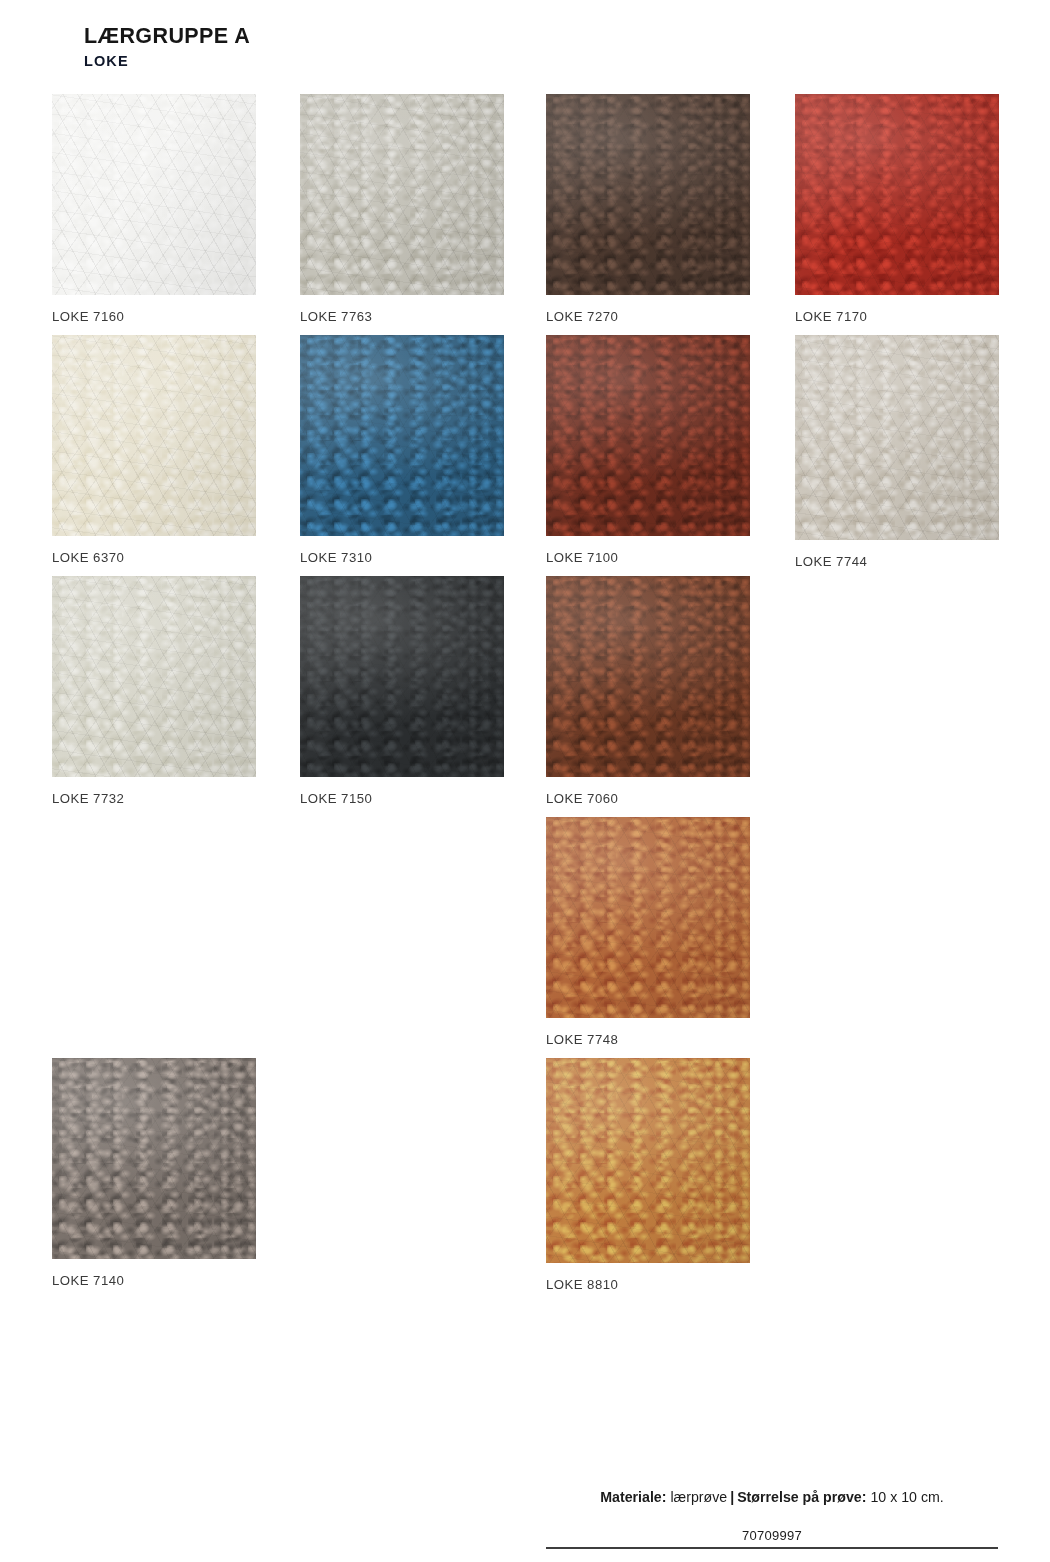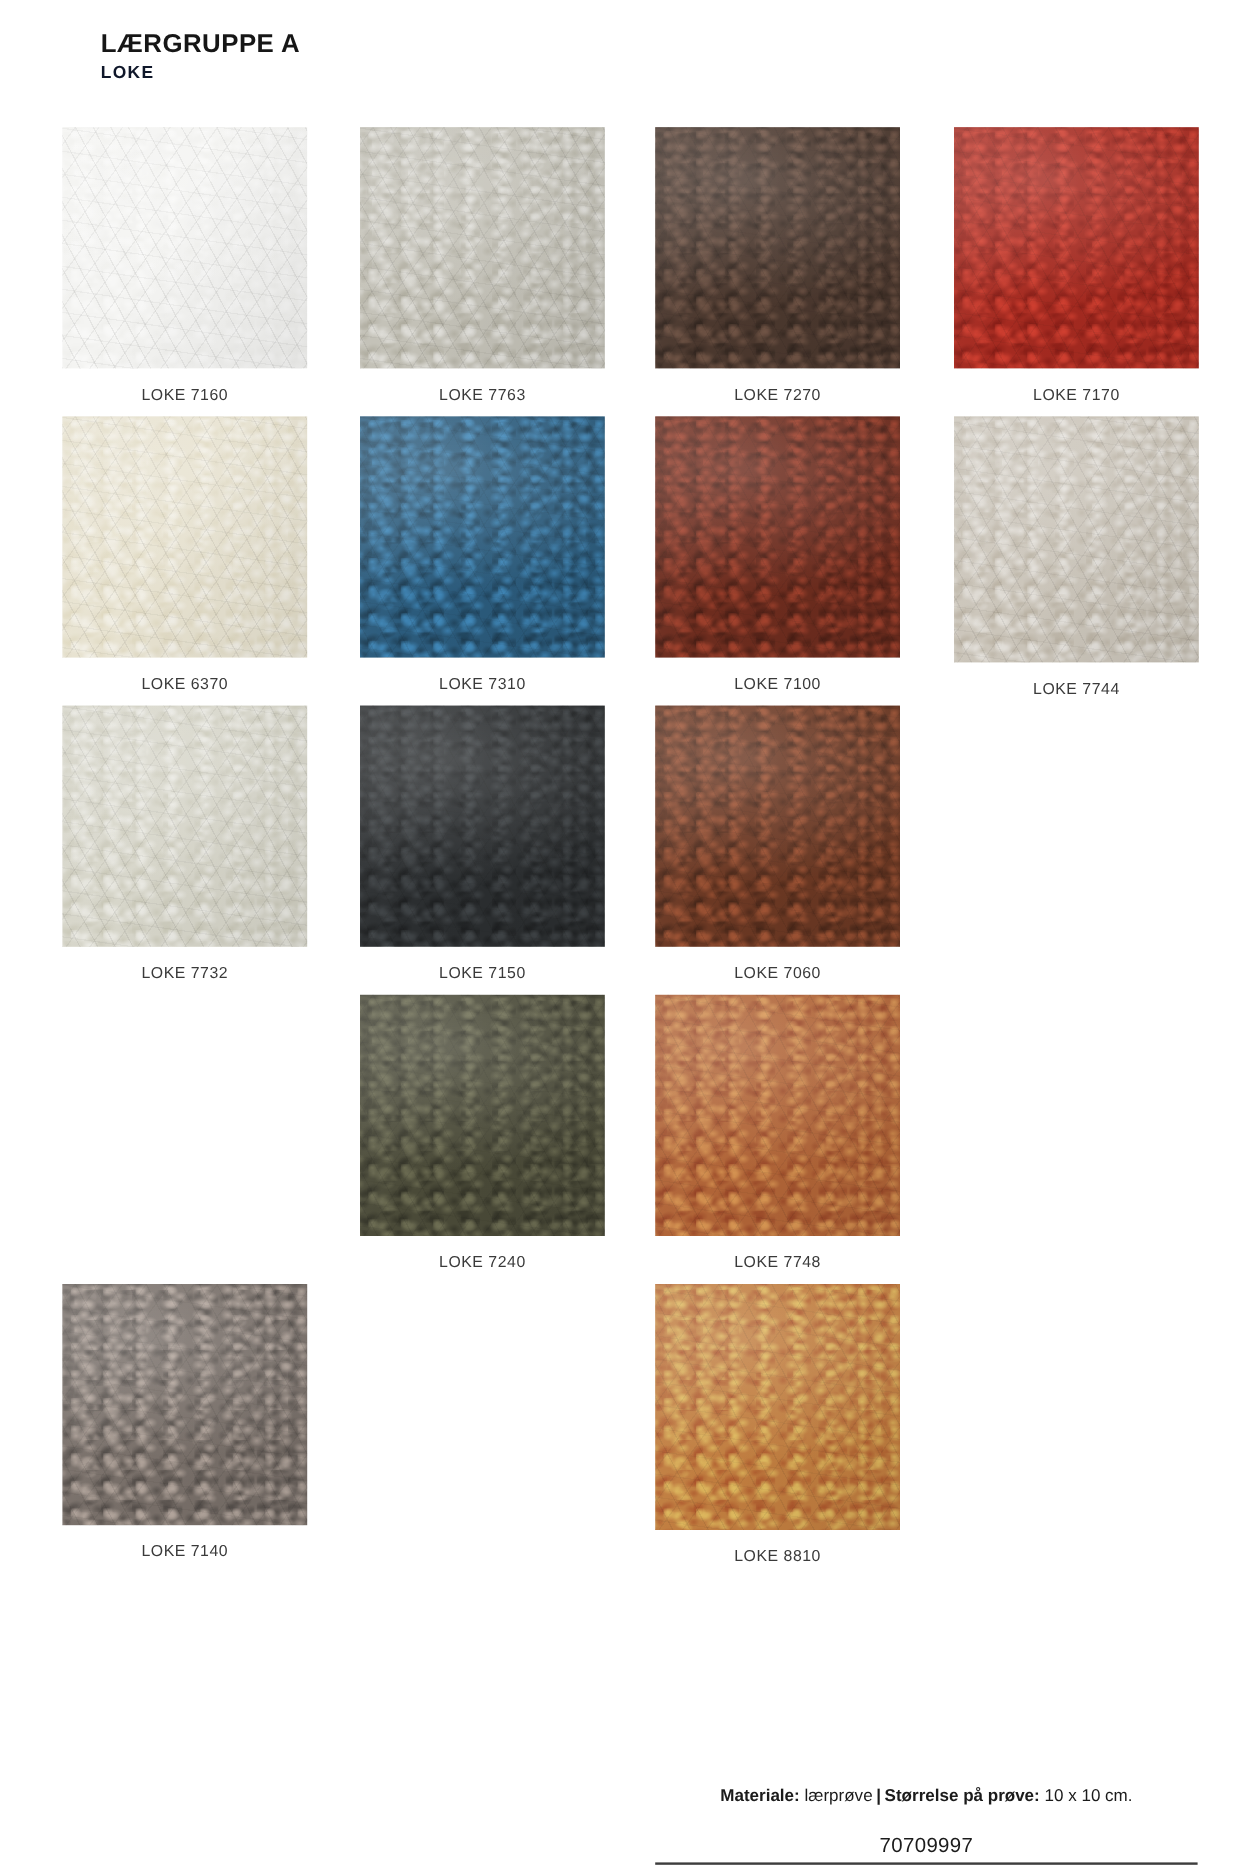--- a/index.html
+++ b/index.html
@@ -51,23 +51,22 @@
     left: 52px;
     top: 94px;
     width: 960px;
   }
   .row {
     position: relative;
     height: 241px;
   }
   .cell {
     position: absolute;
-    top: 12px;
+    top: 0;
     width: 204px;
-    text-align: center;
   }
   .cell.c0 { left: 0px; }
   .cell.c1 { left: 248px; }
   .cell.c2 { left: 494px; }
   .cell.c3 { left: 743px; }
 
   .swatch {
     width: 204px;
     height: 201px;
     position: relative;
@@ -141,21 +140,21 @@
   }
   .footer-meta {
     font-size: 14.2px;
     line-height: 1.25;
     color: #1b1b1b;
     white-space: nowrap;
   }
   .footer-meta b { font-weight: bold; }
   .footer-meta .sep { padding: 0 3px; font-weight: bold; }
   .footer-artno {
-    font-size: 17px;
+    font-size: 13px;
     letter-spacing: 0.3px;
     color: #1b1b1b;
     margin-top: 21px;
   }
   .footer-rule {
     margin-top: 4px;
     border-top: 2px solid #3d3d3d;
     width: 452px;
   }
 </style>
@@ -258,28 +257,20 @@
         <div class="cell c2">
           <div class="swatch" style="background-color: rgb(107, 56, 35);">
             <div class="grain"></div>
             <div class="grain2"></div>
             <div class="sheen"></div>
           </div>
           <div class="swatch-label">LOKE 7060</div>
         </div>
       </div>
       <div class="row">
-        <div class="cell c1">
-          <div class="swatch" style="background-color: rgb(74, 74, 56);">
-            <div class="grain"></div>
-            <div class="grain2"></div>
-            <div class="sheen"></div>
-          </div>
-          <div class="swatch-label">LOKE 7240</div>
-        </div>
         <div class="cell c2">
           <div class="swatch" style="background-color: rgb(176, 100, 55);">
             <div class="grain"></div>
             <div class="grain2"></div>
             <div class="sheen"></div>
           </div>
           <div class="swatch-label">LOKE 7748</div>
         </div>
       </div>
       <div class="row">

